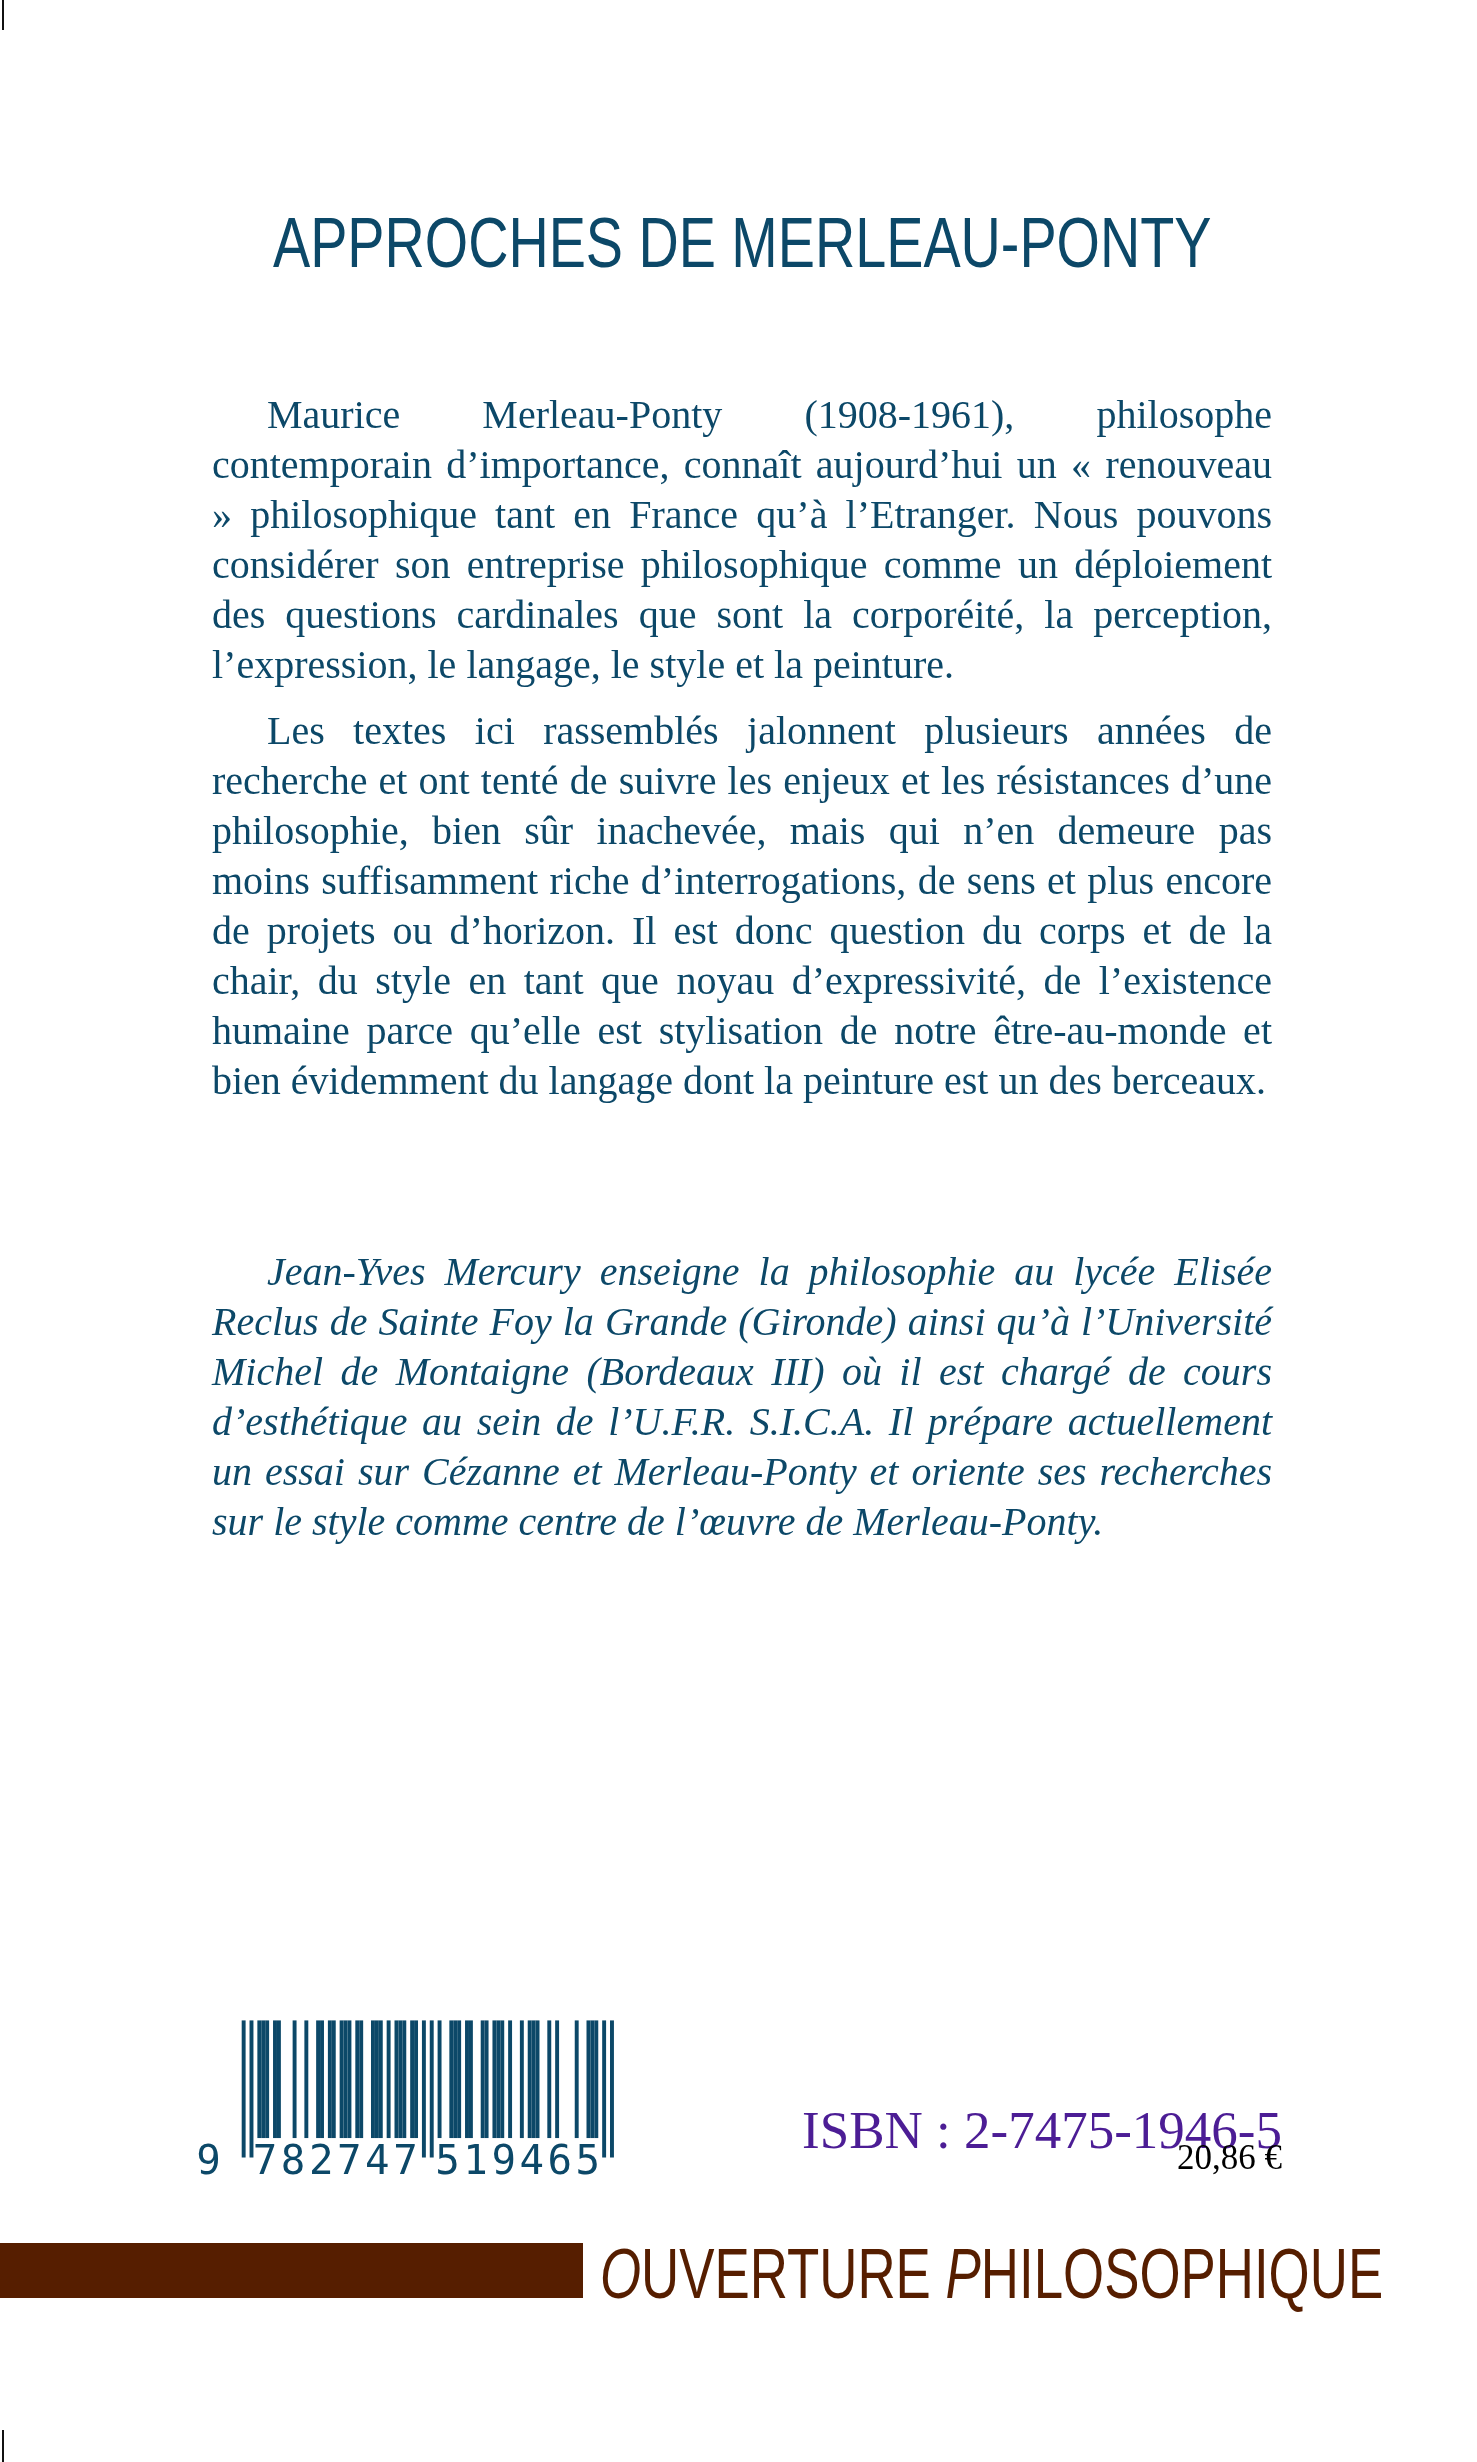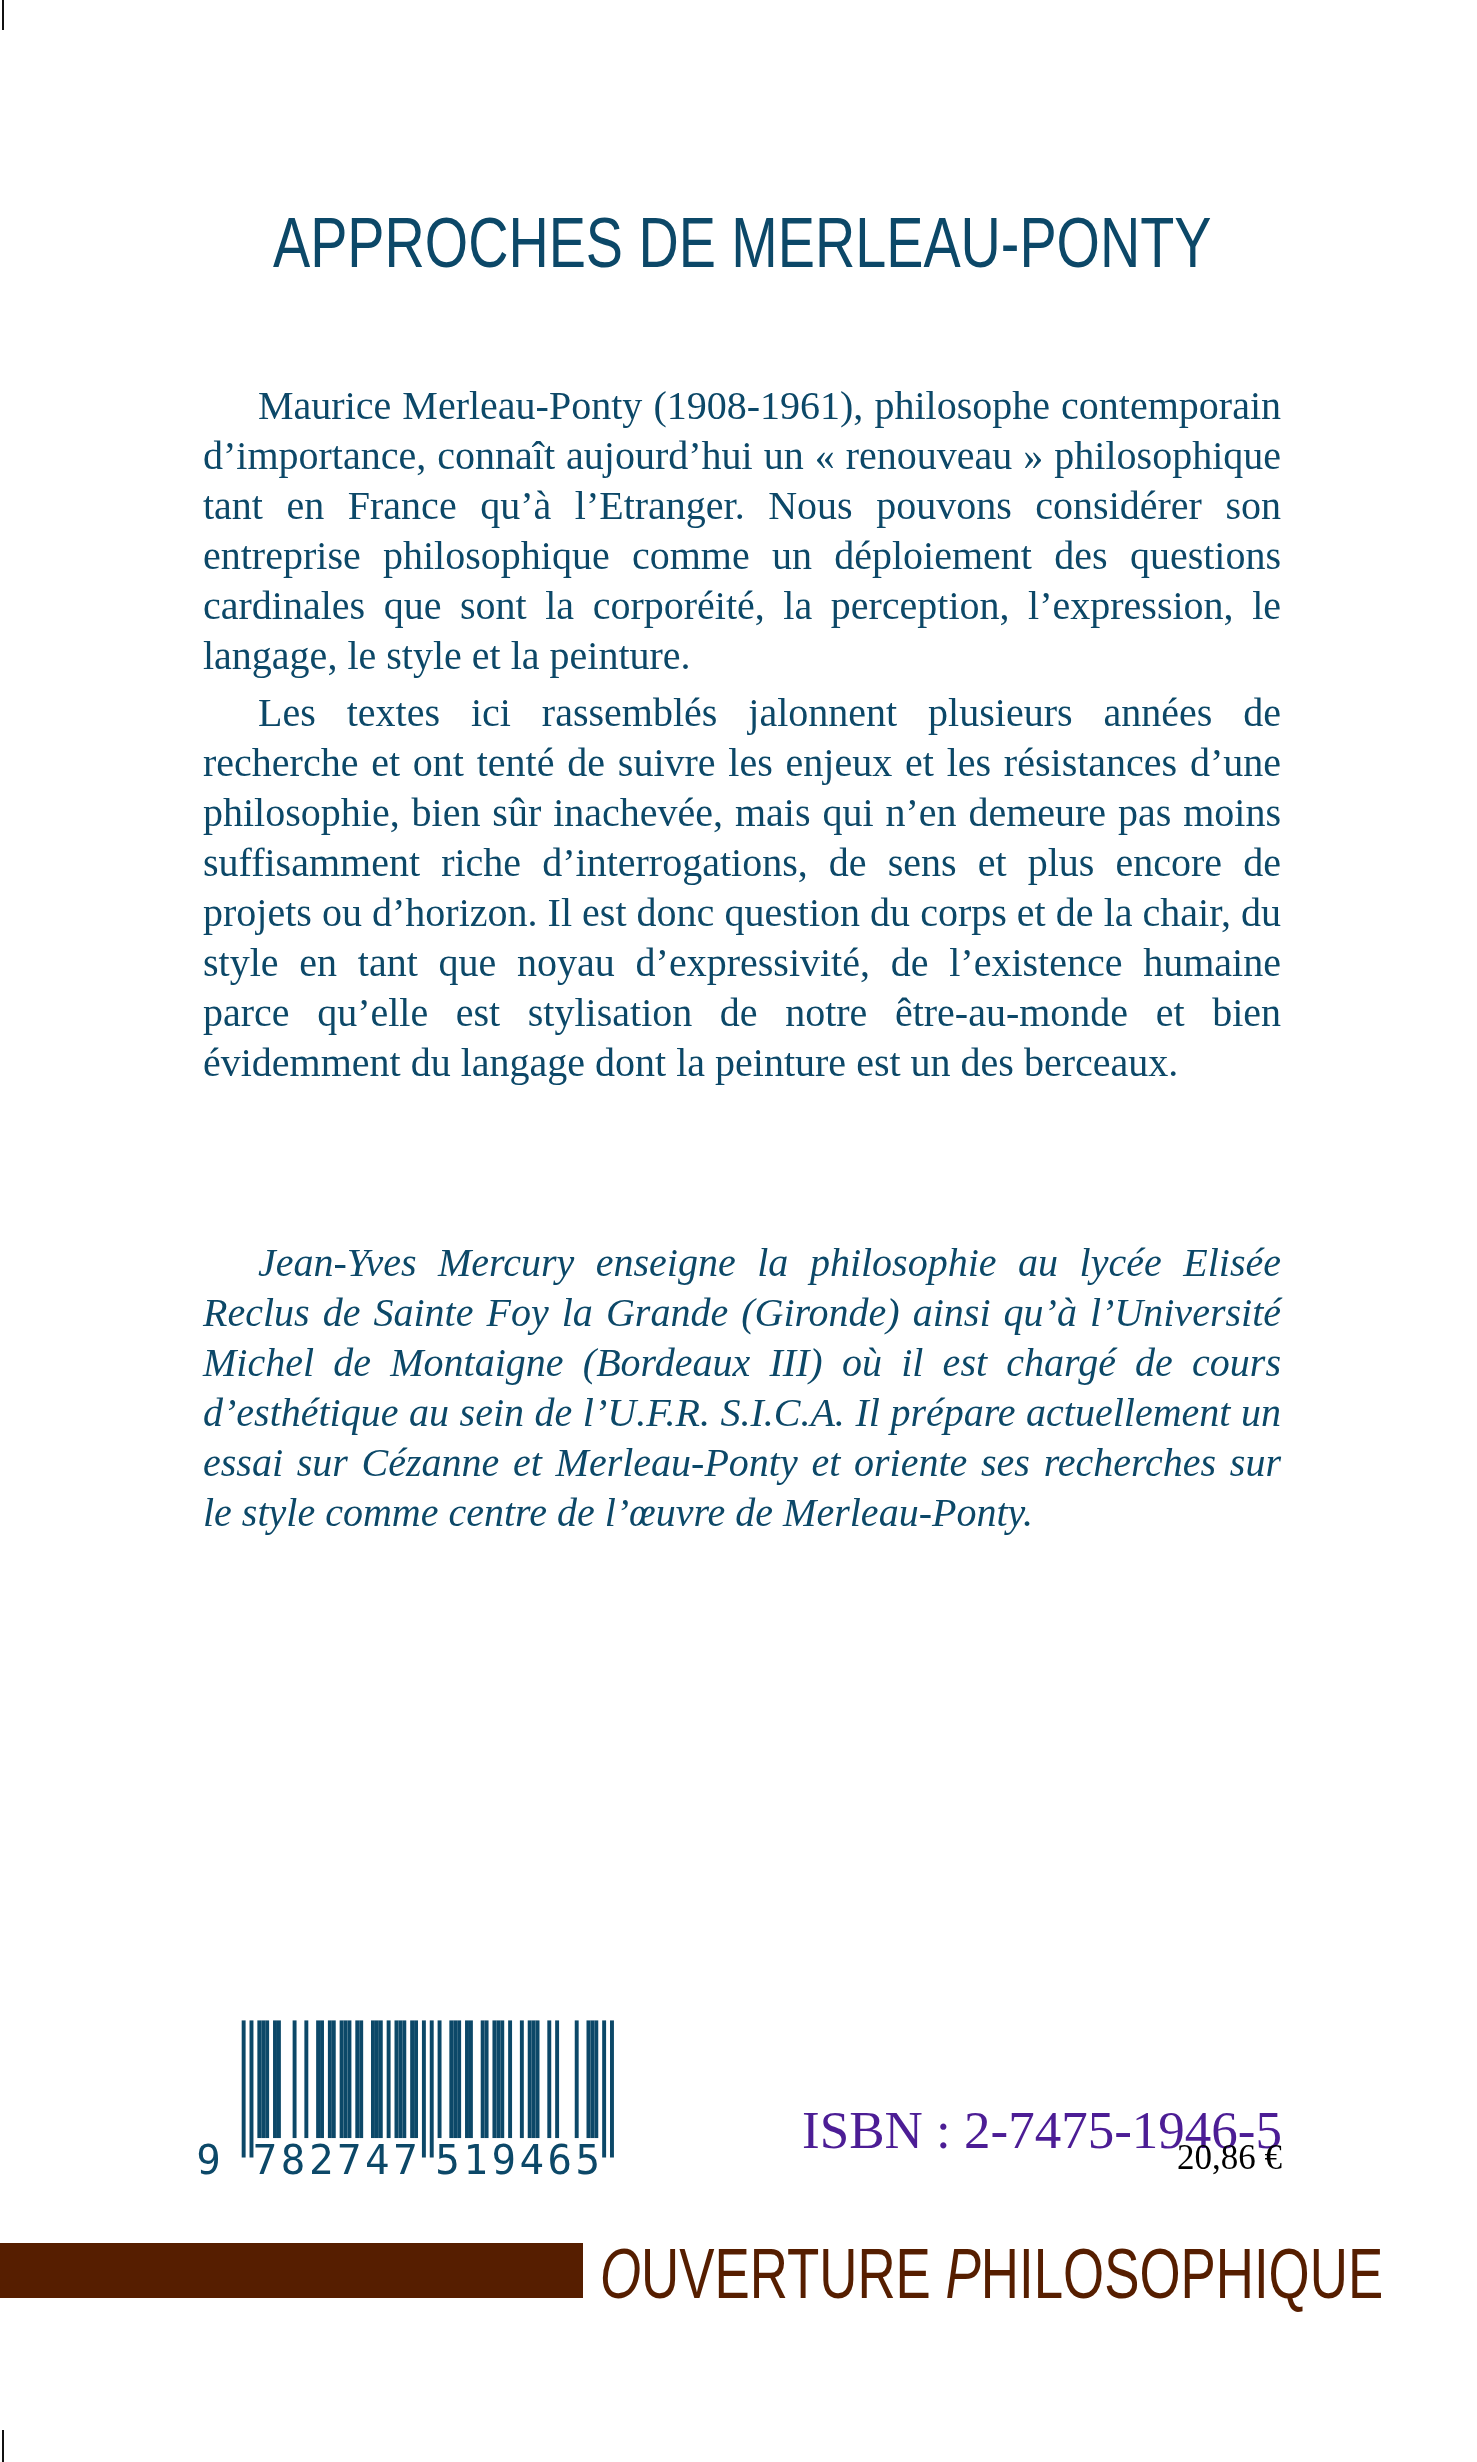--- a/index.html
+++ b/index.html
@@ -13,21 +13,21 @@
     font-family: "Liberation Sans", sans-serif; font-size: 71px; line-height: 74px;
     color: #0c4868; white-space: nowrap;
     transform: scaleX(0.785); transform-origin: left top;
   }
 
   .text-block {
     position: absolute; left: 196px; width: 1092px;
     font-family: "Liberation Serif", serif; font-size: 40px; line-height: 50px;
     color: #0c4868; text-align: justify; hyphens: none;
   }
-  .text-block p { margin: 7px; text-indent: 55px; }
+  .text-block p { margin: 16px; text-indent: 55px; }
   .body-text { top: 374px; }
   .author-text { top: 1231px; font-style: italic; }
   .author-name { font-weight: normal; }
 
   .barcode { position: absolute; left: 185px; top: 2013px; width: 445px; height: 176px; }
   .isbn {
     position: absolute; right: 195px; top: 2100px;
     font-family: "Liberation Serif", serif; font-size: 53px; color: #4c1d95; white-space: nowrap;
   }
   .price {

